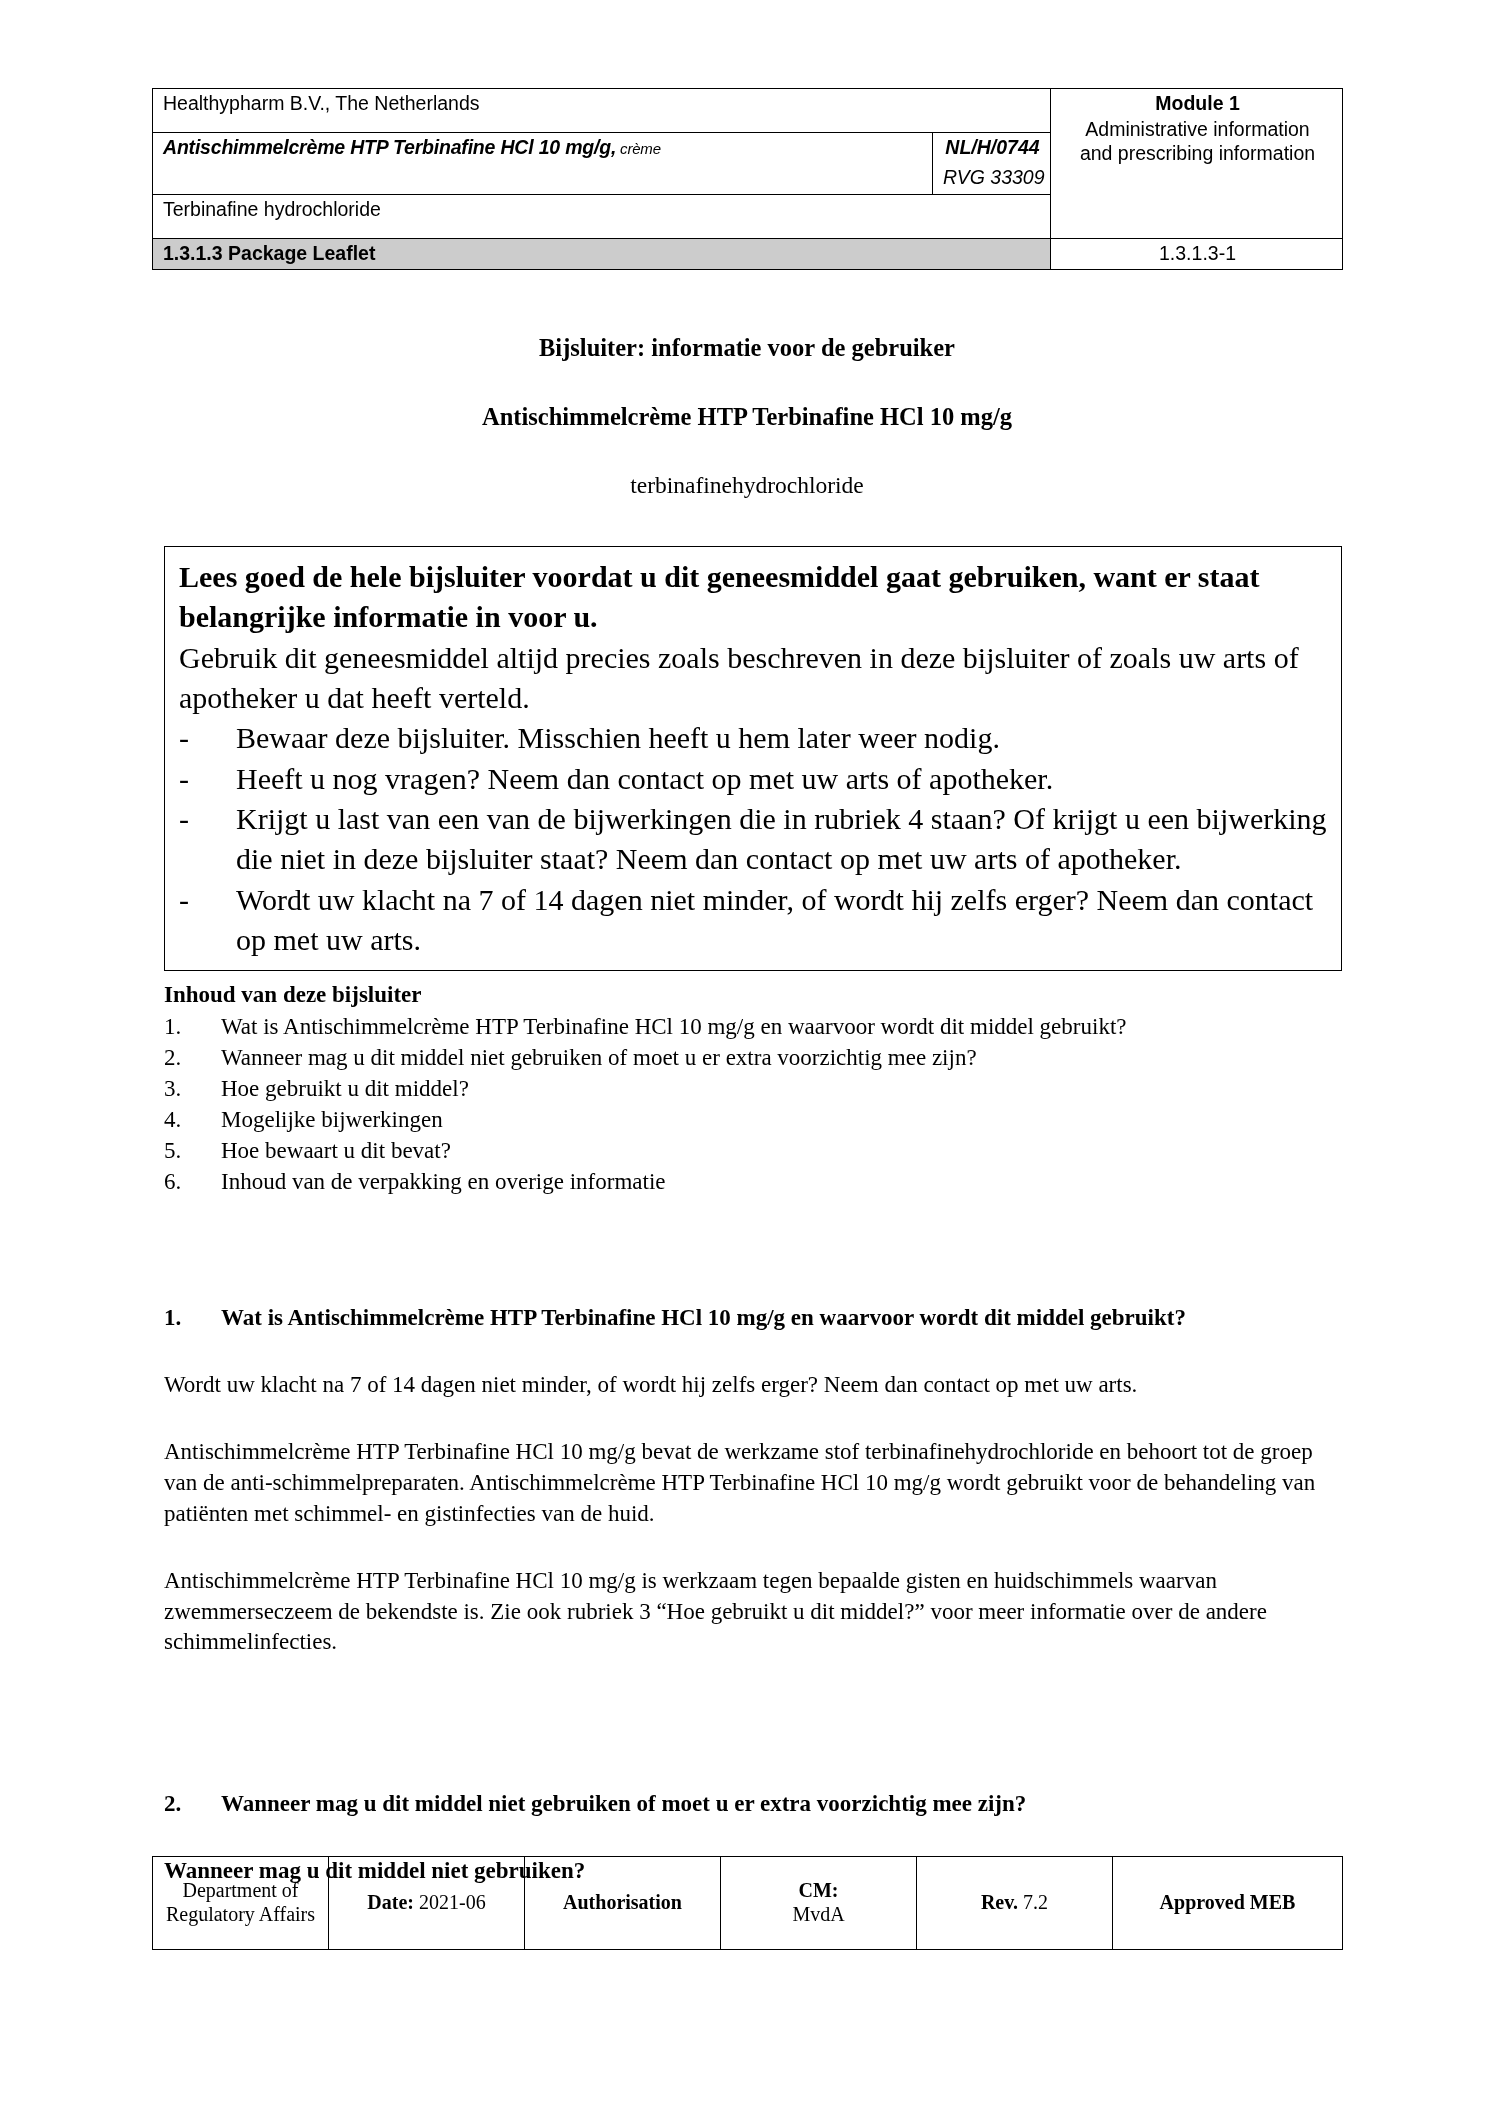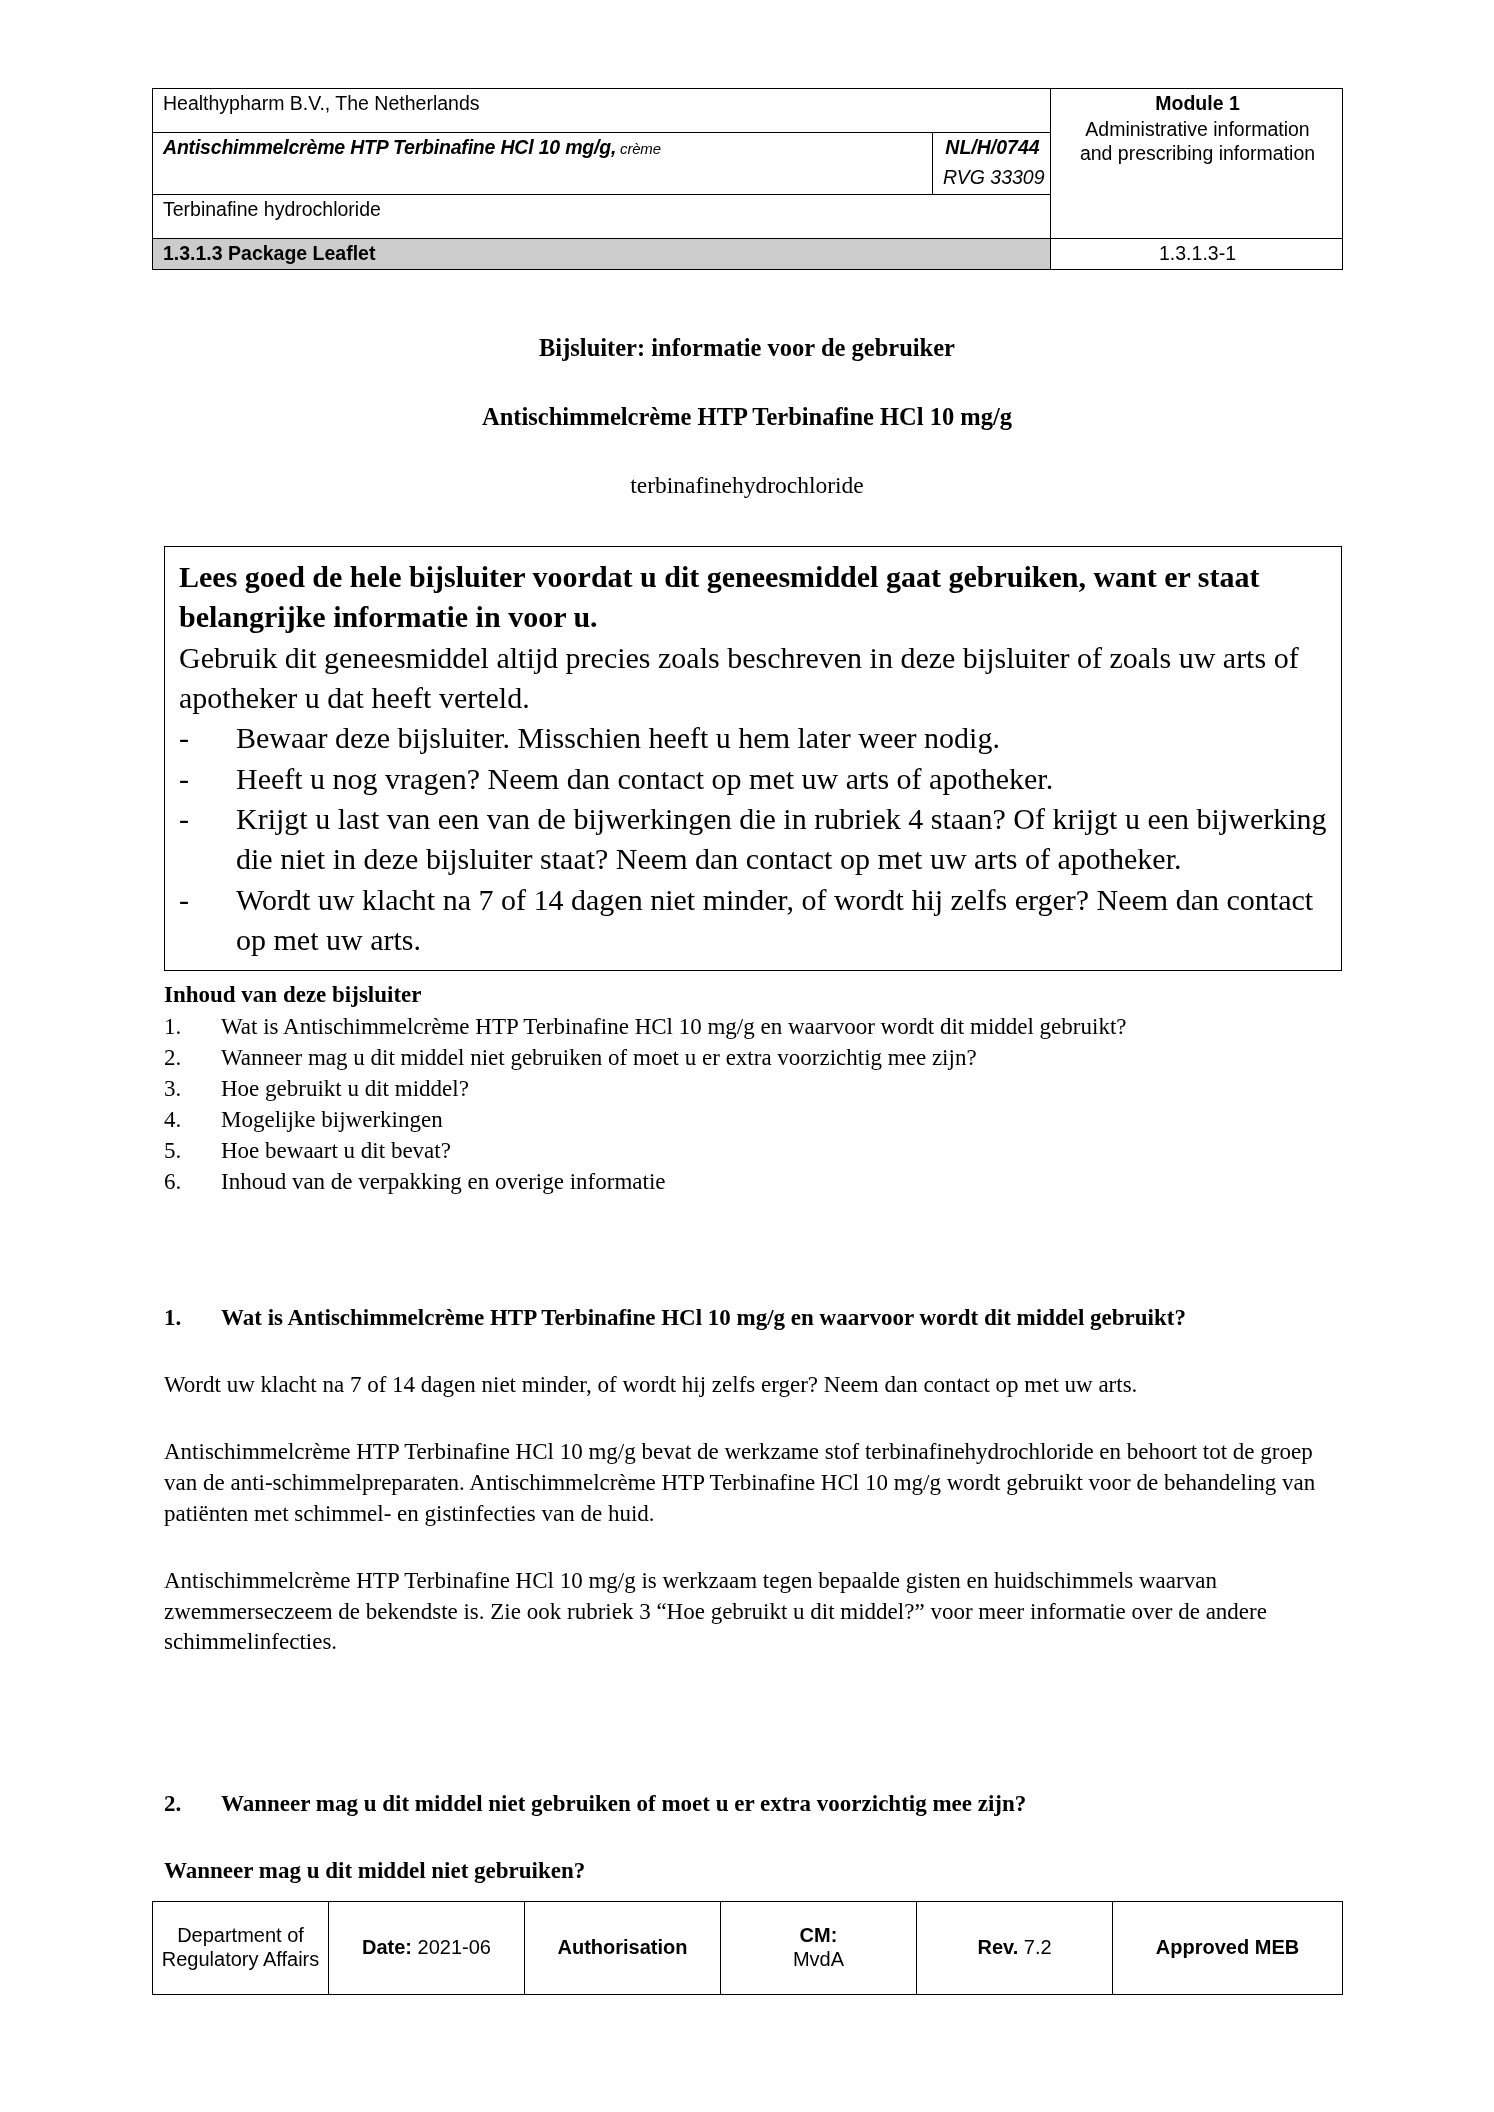--- a/index.html
+++ b/index.html
@@ -222,25 +222,25 @@
   }
   .sec2-sub {
     font-weight: bold;
     margin: 0;
   }
 
   
   .footer-table {
     position: absolute;
     left: 152px;
-    top: 1901px;
+    top: 1856px;
     width: 1190px;
     border-collapse: collapse;
     table-layout: fixed;
-    font-family: Liberation Sans, sans-serif;
+    font-family: Liberation Serif, serif;
   }
   .footer-table td {
     border: 1.6px solid #000;
     text-align: center;
     vertical-align: middle;
     font-size: 20px;
     line-height: 1.22;
     padding: 14px 4px 16px 4px;
     height: 62px;
   }

